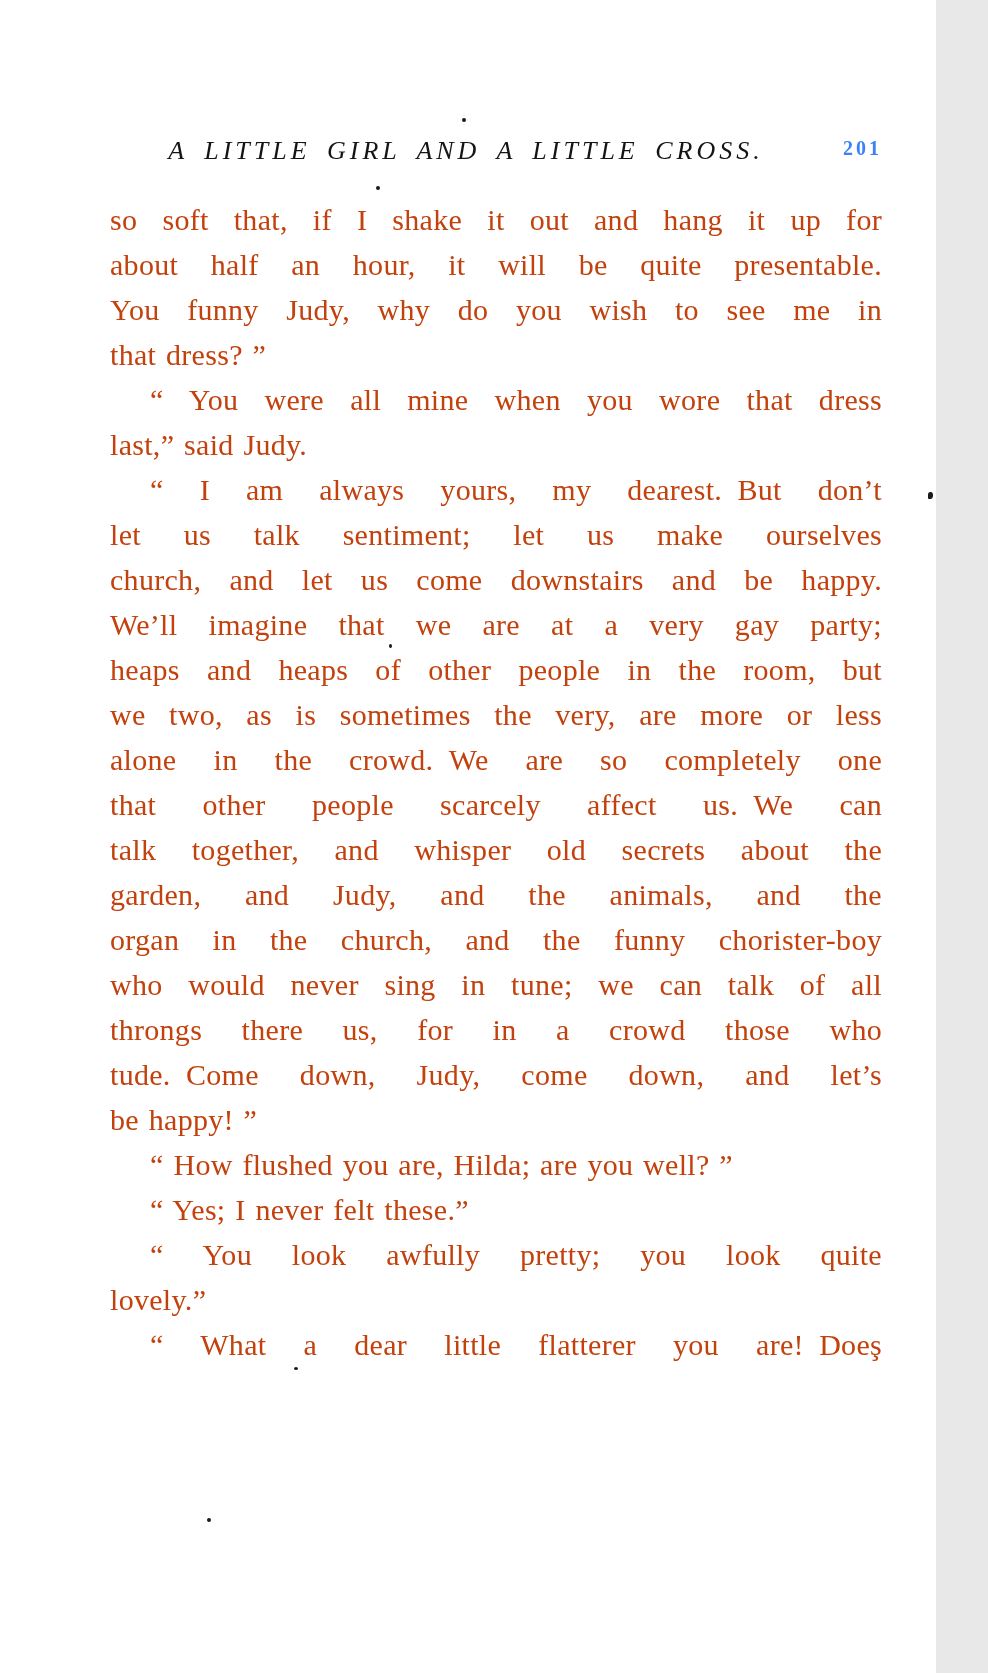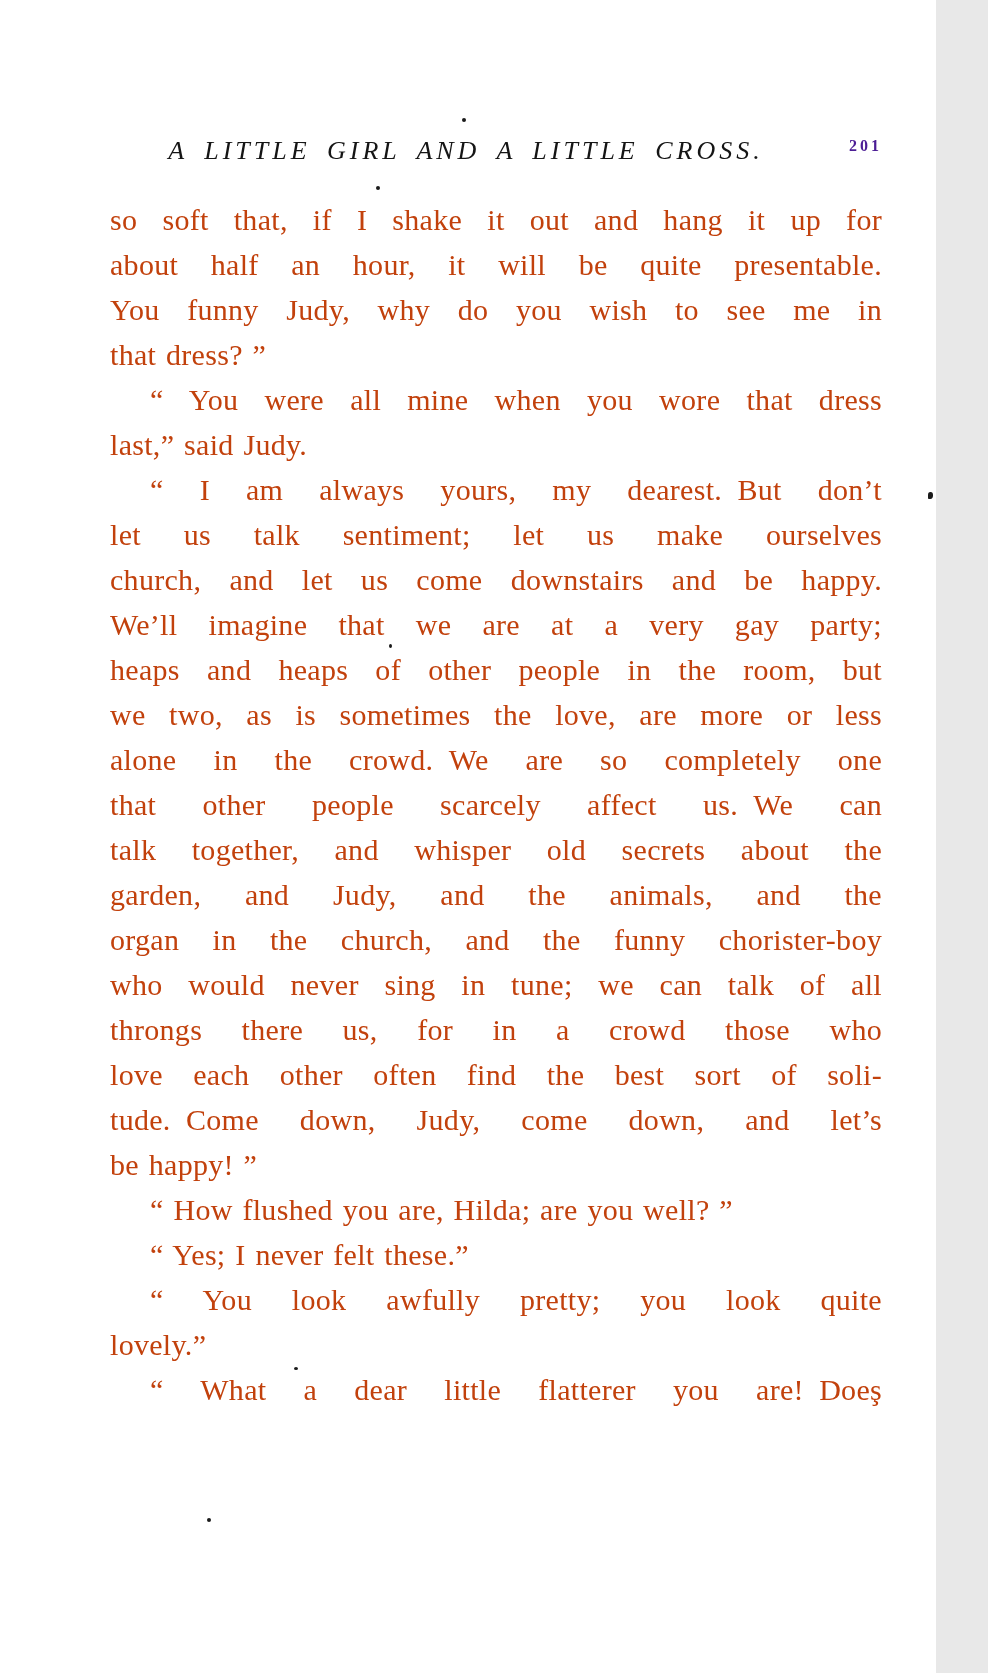--- a/index.html
+++ b/index.html
@@ -27,24 +27,24 @@
     letter-spacing: 4px;
     word-spacing: 6px;
     color: #151515;
     padding-right: 60px; 
     white-space: nowrap;
   }
   .folio {
     position: absolute;
     right: 0;
     top: 1px;
-    font-size: 16px;
+    font-size: 20px;
     font-weight: bold;
     letter-spacing: 3px;
-    color: #4c1d95;
+    color: #3b82f6;
   }
   .body-text {
     position: absolute;
     top: 197px;
     left: 110px;
     width: 772px;
   }
   .line {
     font-size: 30px;
     line-height: 45px;
@@ -81,29 +81,28 @@
       <div class="line just">about half an hour, it will be quite presentable.</div>
       <div class="line just">You funny Judy, why do you wish to see me in</div>
       <div class="line">that dress? ”</div>
       <div class="line indent just">“ You were all mine when you wore that dress</div>
       <div class="line">last,” said Judy.</div>
       <div class="line indent just">“ I am always yours, my dearest. But don’t</div>
       <div class="line just">let us talk sentiment; let us make ourselves</div>
       <div class="line just">church, and let us come downstairs and be happy.</div>
       <div class="line just">We’ll imagine that we are at a very gay party;</div>
       <div class="line just">heaps and heaps of other people in the room, but</div>
-      <div class="line just">we two, as is sometimes the love, are more or less</div>
+      <div class="line just">we two, as is sometimes the very, are more or less</div>
       <div class="line just">alone in the crowd. We are so completely one</div>
       <div class="line just">that other people scarcely affect us. We can</div>
       <div class="line just">talk together, and whisper old secrets about the</div>
       <div class="line just">garden, and Judy, and the animals, and the</div>
       <div class="line just">organ in the church, and the funny chorister-boy</div>
       <div class="line just">who would never sing in tune; we can talk of all</div>
       <div class="line just">throngs there us, for in a crowd those who</div>
-      <div class="line just">love each other often find the best sort of soli-</div>
       <div class="line just">tude. Come down, Judy, come down, and let’s</div>
       <div class="line">be happy! ”</div>
       <div class="line indent">“ How flushed you are, Hilda; are you well? ”</div>
       <div class="line indent">“ Yes; I never felt these.”</div>
       <div class="line indent just">“ You look awfully pretty; you look quite</div>
       <div class="line">lovely.”</div>
       <div class="line indent just">“ What a dear little flatterer you are! Doeş</div>
     </div>
 
   <div class="speck" style="left:462px; top:118px; width:4px; height:4px;"></div>

